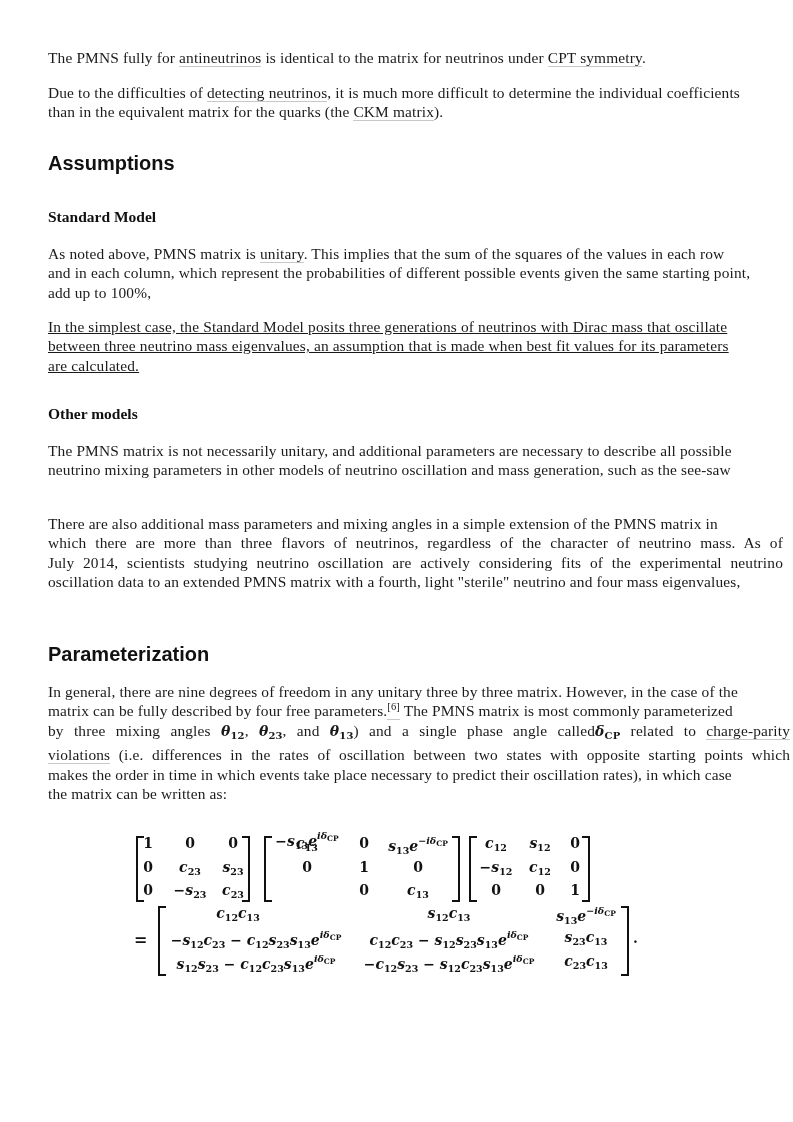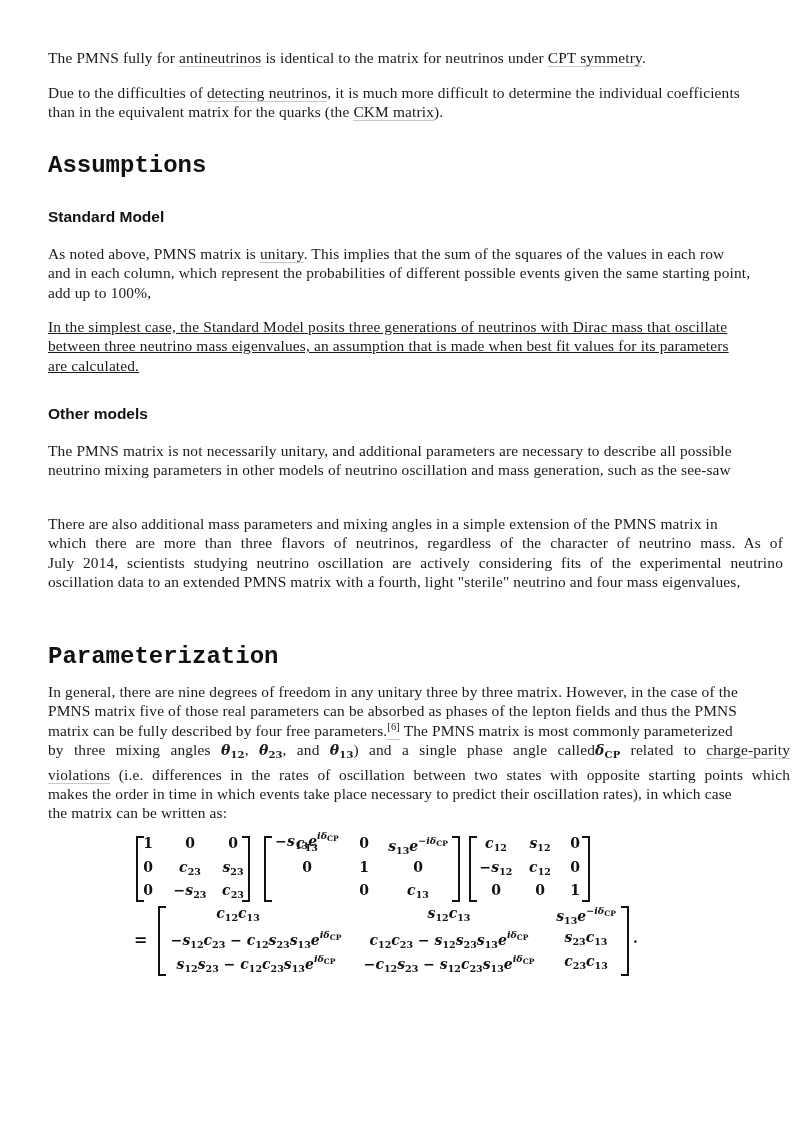--- a/index.html
+++ b/index.html
@@ -1,22 +1,22 @@
 <!DOCTYPE html>
 <html><head>
 <meta charset="utf-8">
 <style>
   html, body { margin: 0; padding: 0; background: #ffffff; }
   body { width: 793px; height: 1122px; position: relative; overflow: hidden; color: #1a1a1a; }
   .page { position: absolute; left: 48px; top: 48px; width: 740px; }
   p { font-family: "Liberation Serif", serif; font-size: 15.4px; line-height: 19.4px; margin: 0; letter-spacing: 0.15px; }
   .line { display: block; white-space: nowrap; }
   .line.j { text-align: justify; text-align-last: justify; white-space: normal; }
-  h2 { font-family: Liberation Mono, monospace; font-weight: bold; font-size: 24px; margin: 0; color: #111; }
-  h3 { font-family: Liberation Sans, sans-serif; font-weight: bold; font-size: 15.5px; margin: 0; color: #111; }
+  h2 { font-family: Liberation Sans, sans-serif; font-weight: bold; font-size: 20px; margin: 0; color: #111; }
+  h3 { font-family: Liberation Serif, serif; font-weight: bold; font-size: 15.5px; margin: 0; color: #111; }
   a.lnk { color: #1a1a1a; text-decoration: none; border-bottom: 1.5px solid #c8c8c8; padding-bottom: 0px; }
   sup.ref { font-size: 10.5px; vertical-align: 6px; line-height: 0; }
   .math-b { font-family: "DejaVu Serif", serif; font-weight: bold; font-style: italic; font-size: 14px; }
   .math-b sub { font-size: 10px; font-style: normal; font-weight: bold; vertical-align: -3px; }
 
   #p1 { position: absolute; top: 0; }
   #p2 { position: absolute; top: 35px; }
   #h-assump { position: absolute; top: 104px; }
   #h-std { position: absolute; top: 160px; }
   #p3 { position: absolute; top: 196px; }
@@ -79,21 +79,20 @@
     <span class="line">There are also additional mass parameters and mixing angles in a simple extension of the PMNS matrix in</span>
     <span class="line j">which there are more than three flavors of neutrinos, regardless of the character of neutrino mass. As of</span>
     <span class="line j">July 2014, scientists studying neutrino oscillation are actively considering fits of the experimental neutrino</span>
     <span class="line">oscillation data to an extended PMNS matrix with a fourth, light "sterile" neutrino and four mass eigenvalues,</span>
   </p>
 
   <h2 id="h-param">Parameterization</h2>
 
   <p id="p7">
     <span class="line">In general, there are nine degrees of freedom in any unitary three by three matrix. However, in the case of the</span>
-    <span class="line">PMNS matrix five of those real parameters can be absorbed as phases of the lepton fields and thus the PMNS</span>
     <span class="line"><span>matrix can be fully described by four free parameters.</span><a class="lnk"><sup class="ref">[6]</sup></a><span> The PMNS matrix is most commonly parameterized</span></span>
     <span class="line j" style="white-space:normal"><span>by three mixing angles </span> <span class="math-b"><span>θ</span><sub>12</sub></span><span>, </span> <span class="math-b"><span>θ</span><sub>23</sub></span><span>, and </span> <span class="math-b"><span>θ</span><sub>13</sub></span><span>) and a single phase angle called</span><span class="math-b"><span>δ</span><sub>CP</sub></span> <span> related to </span> <a class="lnk">charge-parity</a></span>
     <span class="line j"><a class="lnk">violations</a> <span> (i.e. differences in the rates of oscillation between two states with opposite starting points which</span></span>
     <span class="line">makes the order in time in which events take place necessary to predict their oscillation rates), in which case</span>
     <span class="line">the matrix can be written as:</span>
   </p>
 </div>
 
 <div class="eq">
 

